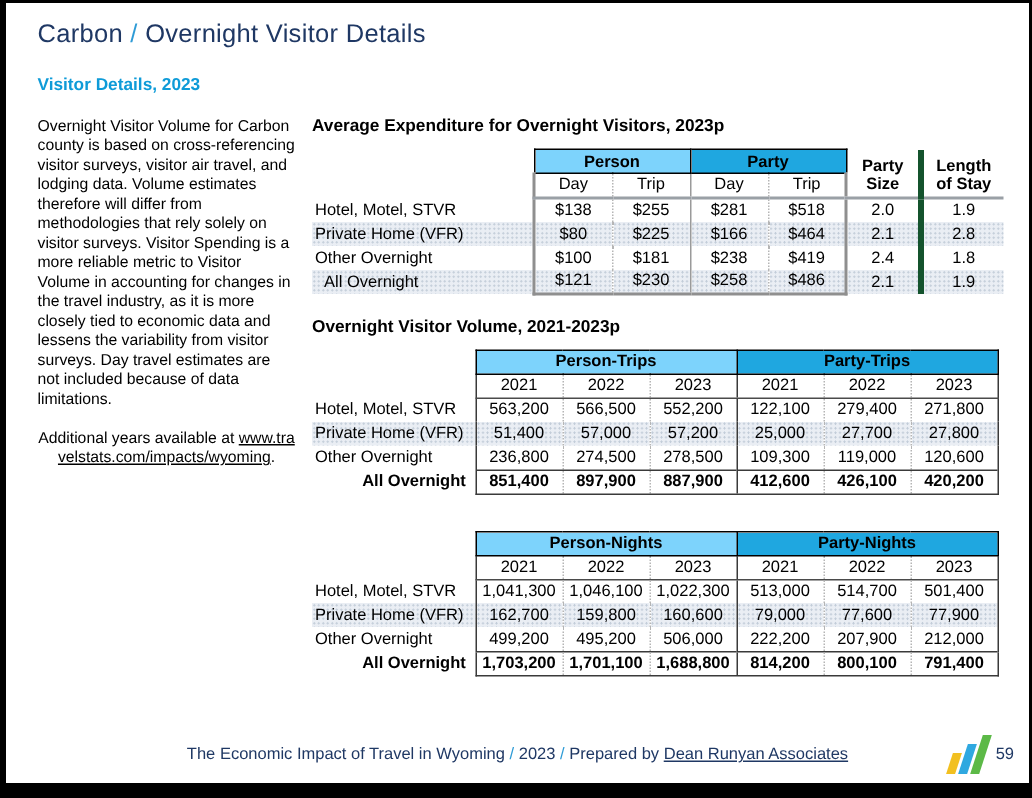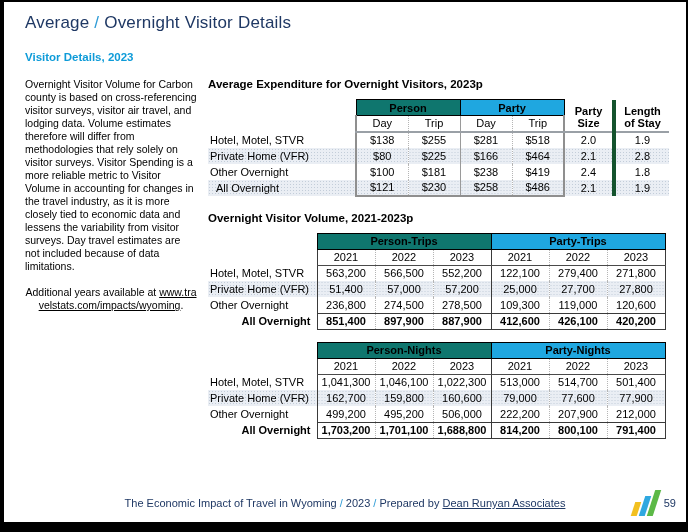--- a/index.html
+++ b/index.html
@@ -21,39 +21,39 @@
   .sidebar p + p { margin-top:13px;text-align:center; }
   .sidebar a { color:#000; text-decoration:underline; word-break:break-all; }
   .main { margin-left:11px; width:462px; }
   .sec-heading { font-size:11.5px; font-weight:bold; color:#000; margin-bottom:9px; }
   .sec2 { margin-top:15px; }
   
   table { border-collapse:collapse; font-size:11px; color:#000; table-layout:fixed; }
   td { height:16px; padding:0 3px; text-align:center; overflow:hidden; white-space:nowrap; }
   td.lbl { text-align:left; padding-left:2px; }
   .gh { font-weight:bold; border:1.5px solid #000; height:15px; }
-  .yel { background:#0f766e; }
+  .yel { background:#7dd3fc; }
   .blu { background:#1FA7E0; }
   .stripe td {
     background-color:#EAEEF4;
     background-image:radial-gradient(#c3cdd9 0.6px, transparent 0.8px);
     background-size:3px 3px;
   }
   
   .t1 .c-lbl { width:148px; } .t1 .c-m { width:52px; } .t1 .c-x { width:50px; } .t1 .c-x2 { width:55px; }
   .t1 .sh { font-weight:normal; border-bottom:2px solid #9aa0a6; }
   .t1 .xh { font-weight:bold; line-height:12px; border-bottom:2px solid #9aa0a6; vertical-align:bottom; padding-bottom:2px; }
   .t1 .xsep { border-left:4px solid #14532d; }
   .t1 .bl { border-left:2px solid #8f8f8f; }
   .t1 .br { border-right:2px solid #8f8f8f; }
   .t1 .mid { border-left:1.5px solid #9a9a9a; }
   .t1 .dot { border-left:1px dotted #b5b5b5; }
   .t1 tr.lastrow .bb { border-bottom:2px solid #8f8f8f; }
   
-  .t2 { margin-bottom:12px; }
+  .t2 { margin-bottom:24px; }
   .t2 .c-lbl { width:109px; } .t2 .c-y { width:58px; }
   .t2 .yr { font-weight:normal; border-bottom:1.5px solid #4a4a4a; }
   .t2 .bl { border-left:1.5px solid #3a3a3a; }
   .t2 .br { border-right:1.5px solid #3a3a3a; }
   .t2 .mid { border-left:1.5px solid #3a3a3a; }
   .t2 .dot { border-left:1px dotted #b5b5b5; }
   .t2 tr.total td { font-weight:bold; }
   .t2 tr.total td.lbl { text-align:right; padding-right:6px; }
   .t2 tr.total td.val { border-top:1.5px solid #3a3a3a; border-bottom:1.5px solid #3a3a3a; }
   
@@ -69,21 +69,21 @@
   .bar-g { height:26px; background:#5CB947; }
   .pagenum { font-size:11px; color:#1F3864; }
 </style>
 </head>
 <body>
 
 <div class="page">
 
   <div class="hdr">
     <div class="title">
-      <span>Average</span>
+      <span>Carbon</span>
       <span class="sep">/</span>
       <span>Overnight Visitor Details</span>
     </div>
     <div class="subtitle">Visitor Details, 2023</div>
   </div>
 
   <div class="content">
 
     <div class="sidebar">
       <p>Overnight Visitor Volume for Carbon county is based on cross-referencing visitor surveys, visitor air travel, and lodging data. Volume estimates therefore will differ from methodologies that rely solely on visitor surveys. Visitor Spending is a more reliable metric to Visitor Volume in accounting for changes in the travel industry, as it is more closely tied to economic data and lessens the variability from visitor surveys. Day travel estimates are not included because of data limitations.</p>

